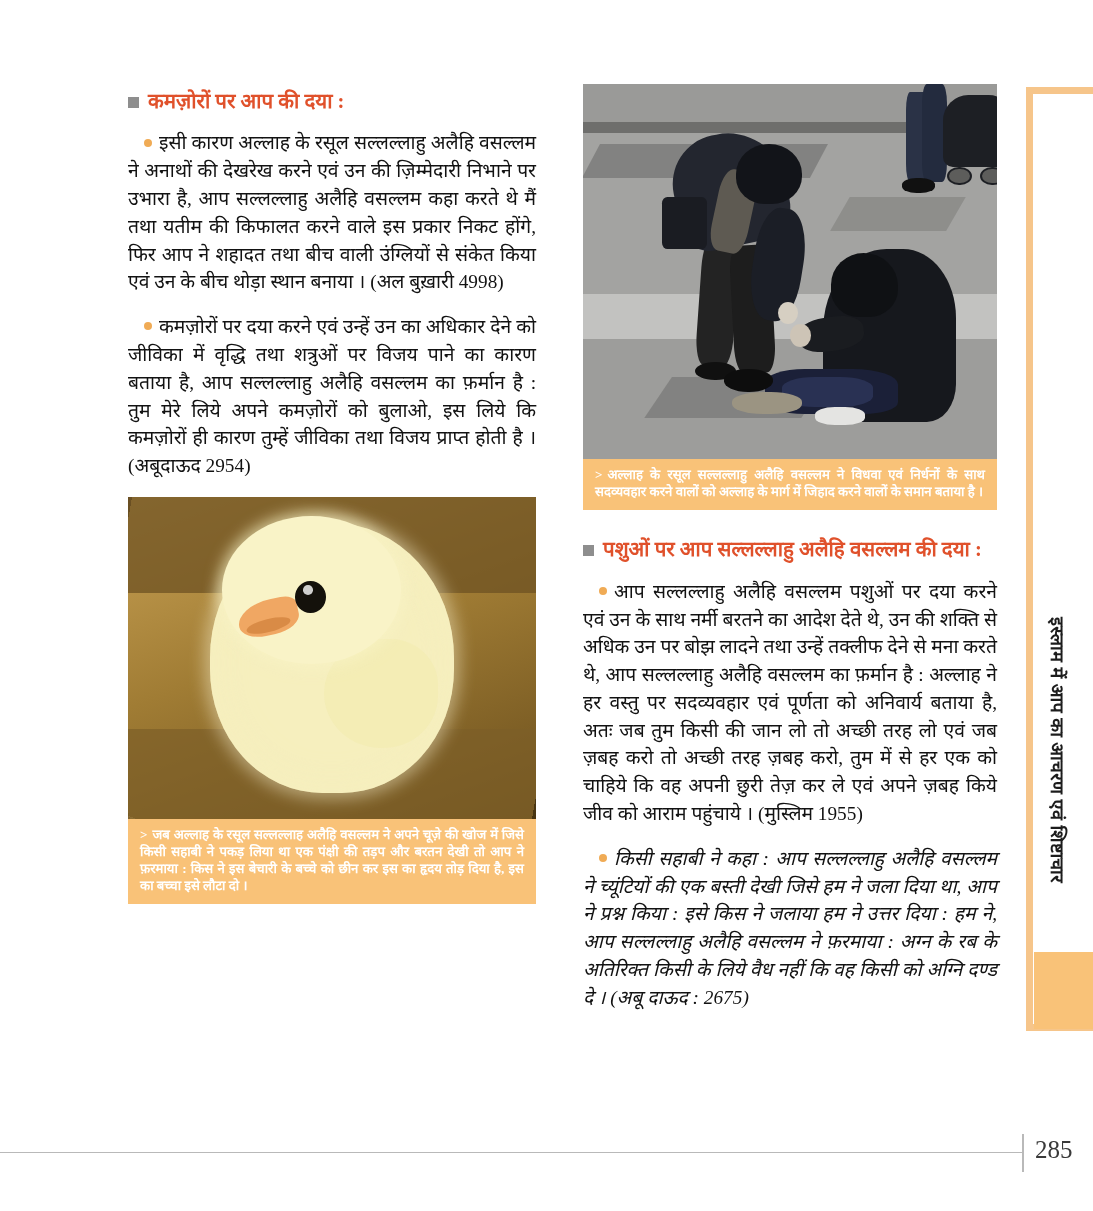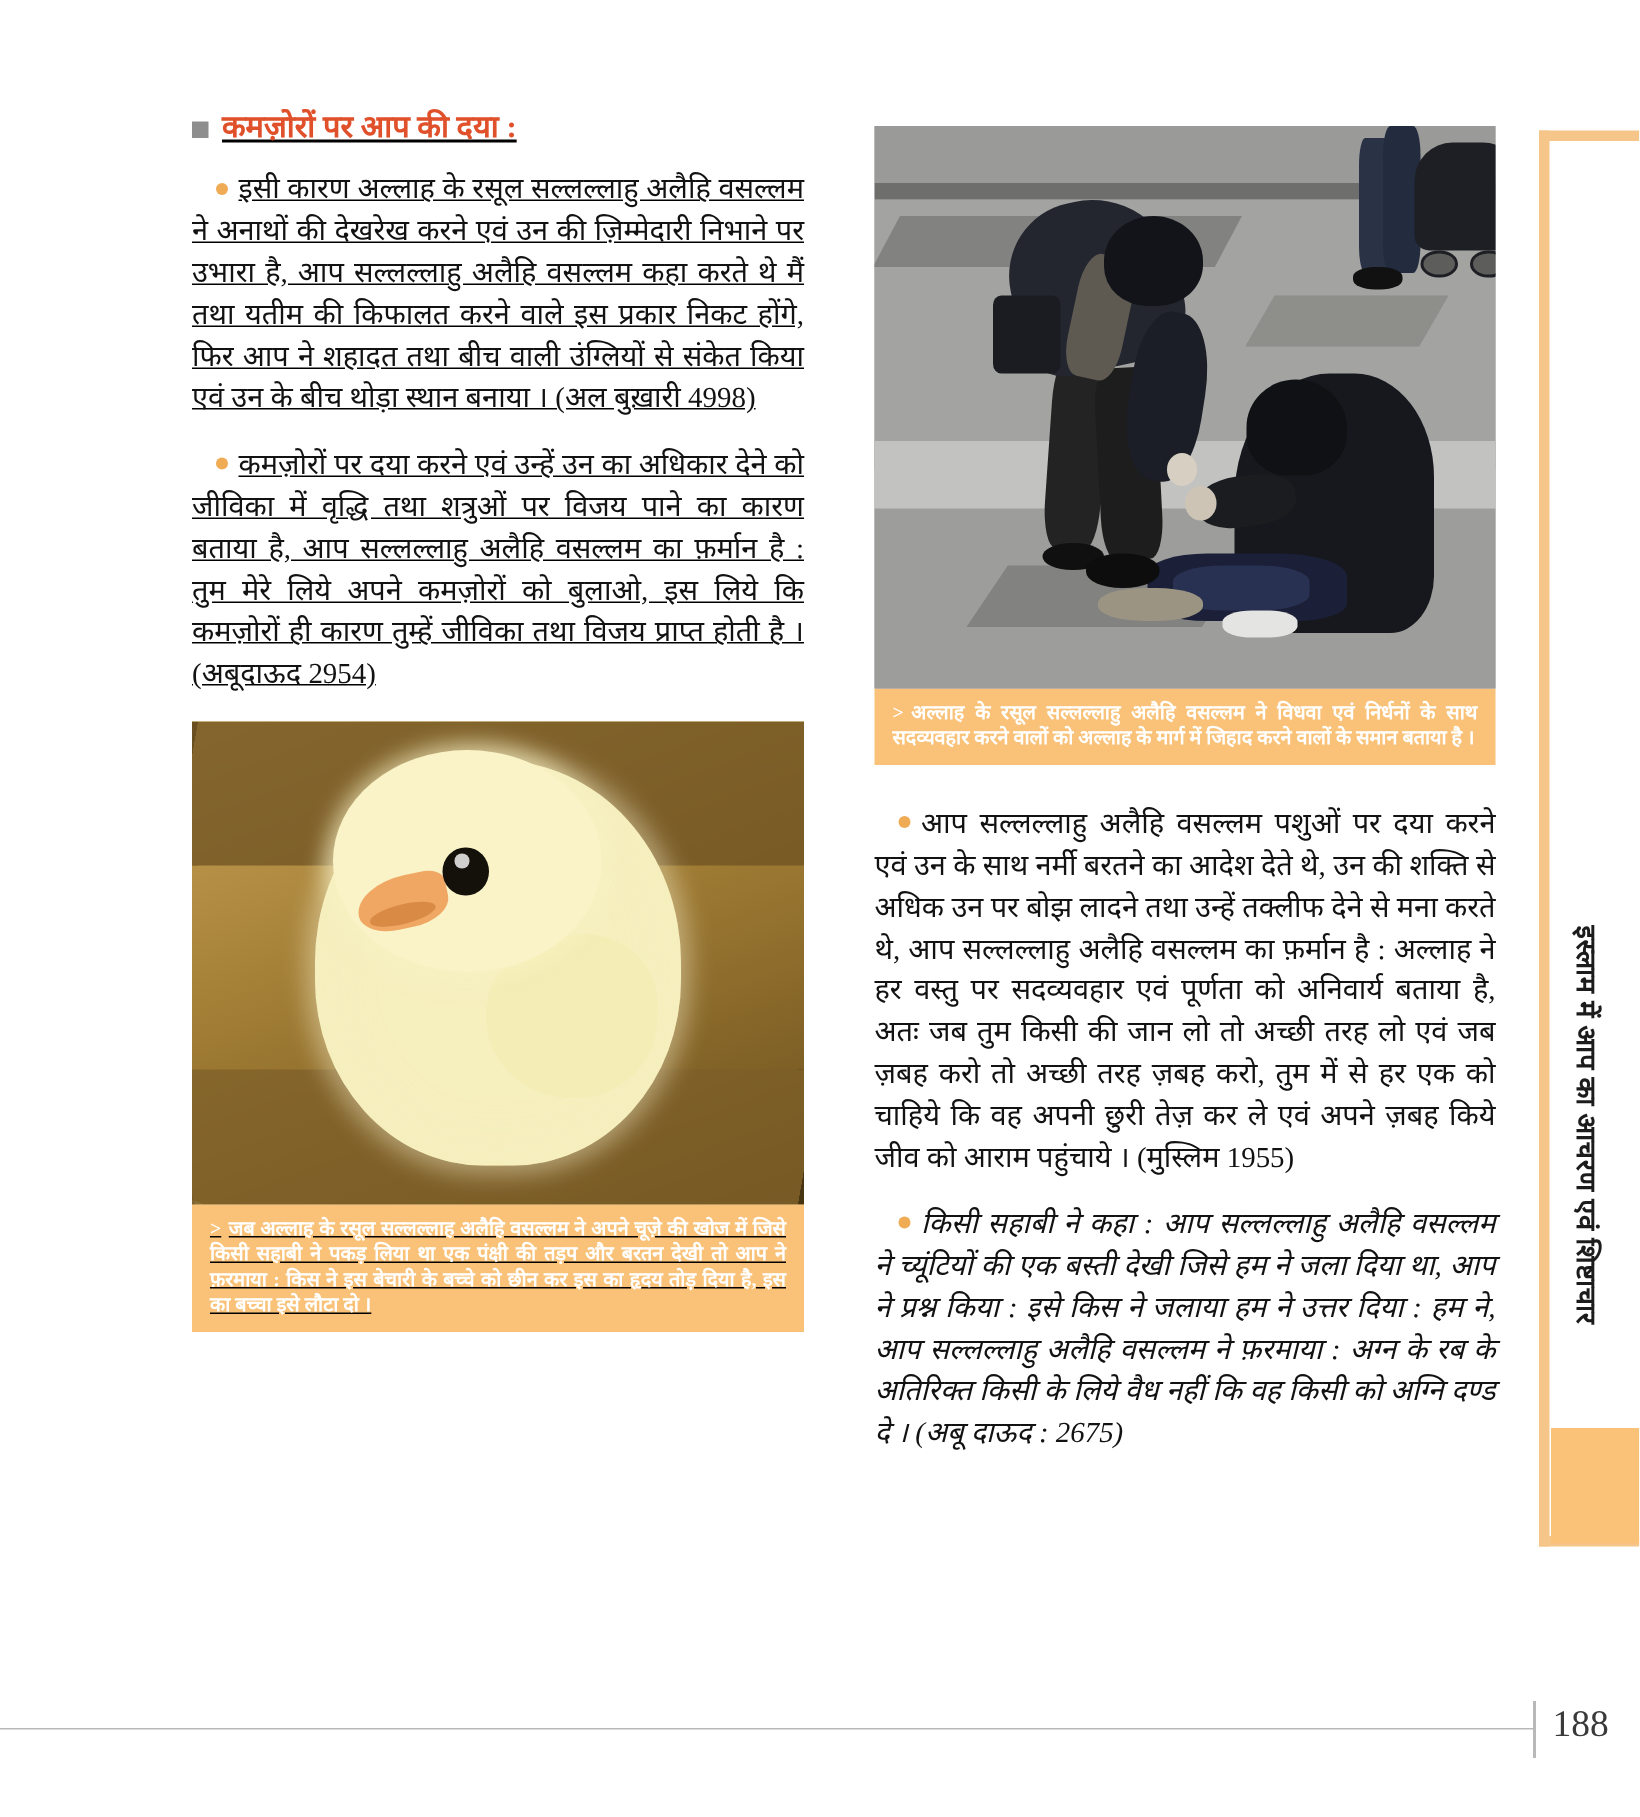--- a/index.html
+++ b/index.html
@@ -60,23 +60,22 @@
     font-size: 18px;
     font-weight: 600;
     color: #1c1c1c;
     letter-spacing: 0.5px;
   }
 
   
   .col-left {
     position: absolute;
     left: 128px;
-    top: 72px;
+    top: 88px;
     width: 408px;
-    text-decoration: underline;
   }
   .col-right {
     position: absolute;
     left: 583px;
     top: 84px;
     width: 414px;
   }
 
   
   .section-heading {
@@ -316,24 +315,28 @@
         <div class="ph-layer st-man-torso"></div>
         <div class="ph-layer st-man-bag"></div>
         <div class="ph-layer st-man-scarf"></div>
         <div class="ph-layer st-man-hood"></div>
         <div class="ph-layer st-man-arm"></div>
         <div class="ph-layer st-man-hand"></div>
       </div>
       <figcaption class="cap"><span class="arrow">&gt;</span><span>अल्लाह के रसूल सल्लल्लाहु अलैहि वसल्लम ने विधवा एवं निर्धनों के साथ सदव्यवहार करने वालों को अल्लाह के मार्ग में जिहाद करने वालों के समान बताया है ।</span></figcaption>
     </figure>
 
+    <div class="section-heading">
+      <span class="sq"></span>
+      <span class="htext">पशुओं पर आप सल्लल्लाहु अलैहि वसल्लम की दया :</span>
+    </div>
 
     <p class="body"><span class="dot"></span><span>आप सल्लल्लाहु अलैहि वसल्लम पशुओं पर दया करने एवं उन के साथ नर्मी बरतने का आदेश देते थे, उन की शक्ति से अधिक उन पर बोझ लादने तथा उन्हें तक्लीफ देने से मना करते थे, आप सल्लल्लाहु अलैहि वसल्लम का फ़र्मान है : अल्लाह ने हर वस्तु पर सदव्यवहार एवं पूर्णता को अनिवार्य बताया है, अतः जब तुम किसी की जान लो तो अच्छी तरह लो एवं जब ज़बह करो तो अच्छी तरह ज़बह करो, तुम में से हर एक को चाहिये कि वह अपनी छुरी तेज़ कर ले एवं अपने ज़बह किये जीव को आराम पहुंचाये । (मुस्लिम 1955)</span></p>
 
     <p class="body"><span class="dot"></span><span>किसी सहाबी ने कहा : आप सल्लल्लाहु अलैहि वसल्लम ने च्यूंटियों की एक बस्ती देखी जिसे हम ने जला दिया था, आप ने प्रश्न किया : इसे किस ने जलाया हम ने उत्तर दिया : हम ने, आप सल्लल्लाहु अलैहि वसल्लम ने फ़रमाया : अग्न के रब के अतिरिक्त किसी के लिये वैध नहीं कि वह किसी को अग्नि दण्ड दे । (अबू दाऊद : 2675)</span></p>
 
   </div>
 
   <div class="footer-rule"></div>
   <div class="footer-tick"></div>
-  <div class="page-number">188</div>
+  <div class="page-number">285</div>
 
 </div>
 
 </body></html>

